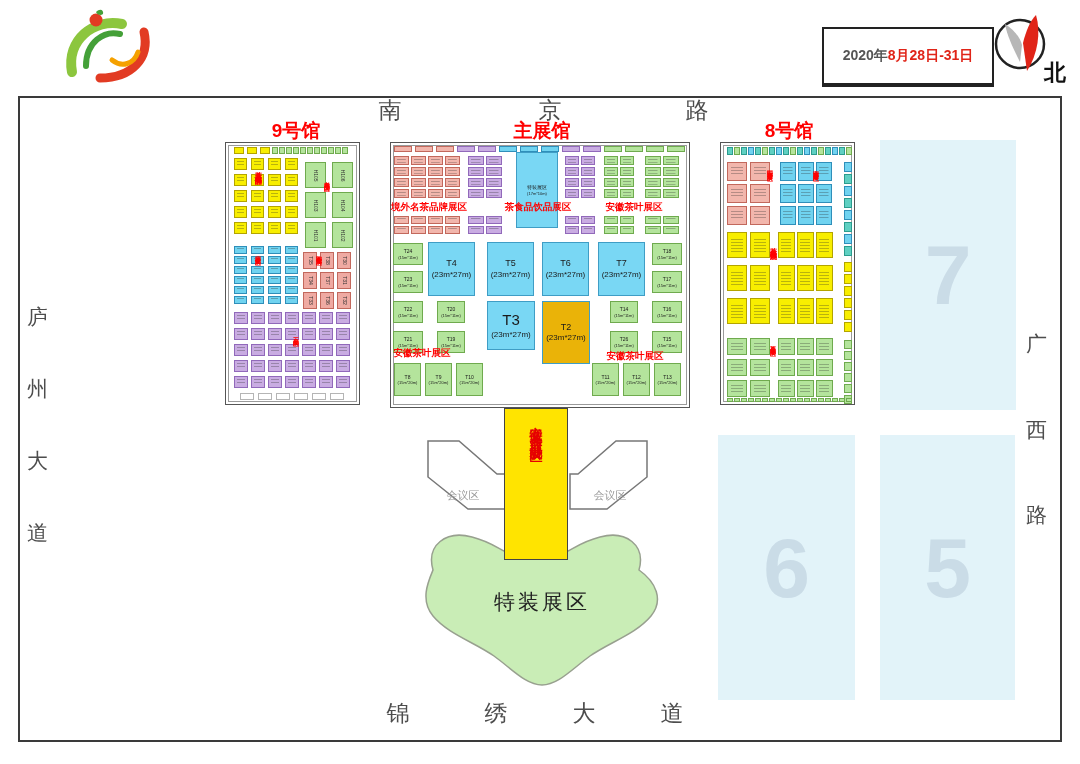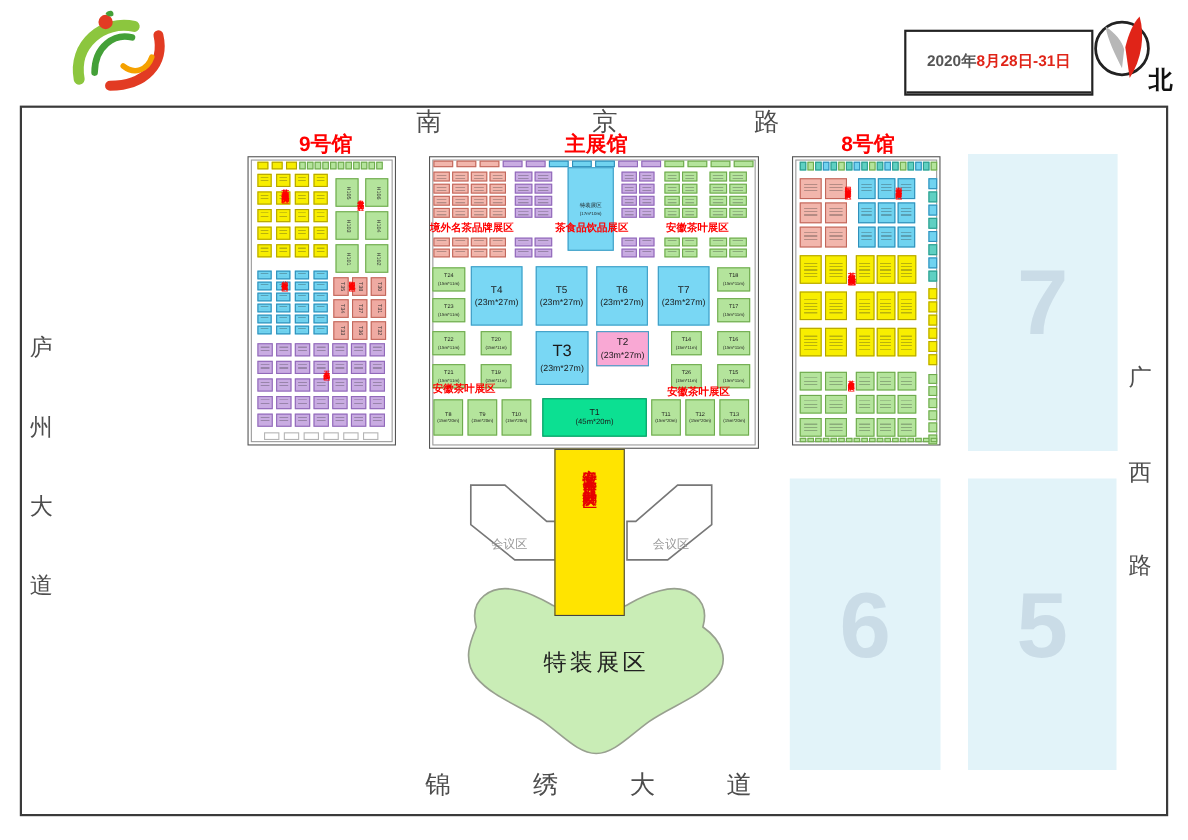--- a/index.html
+++ b/index.html
@@ -479,27 +479,23 @@
       <div style="font-size: 8px;">(23m*27m)</div>
     </div>
     <div class="boothb" style="left: 598px; top: 242px; width: 47px; height: 54px; background-color: rgb(121, 215, 244); border: 1px solid rgb(63, 157, 197);">
       <div style="font-size: 9px;">T7</div>
       <div style="font-size: 8px;">(23m*27m)</div>
     </div>
     <div class="boothb" style="left: 487px; top: 301px; width: 48px; height: 49px; background-color: rgb(121, 215, 244); border: 1px solid rgb(63, 157, 197);">
       <div style="font-size: 15px;">T3</div>
       <div style="font-size: 8px;">(23m*27m)</div>
     </div>
-    <div class="boothb" style="left: 542px; top: 301px; width: 48px; height: 32px; background-color: #f9a8d4; border: 1px solid rgb(63, 157, 197);">
+    <div class="boothb" style="left: 542px; top: 301px; width: 48px; height: 63px; background-color: #eab308; border: 1px solid rgb(63, 157, 197);">
       <div style="font-size: 9px;">T2</div>
       <div style="font-size: 8px;">(23m*27m)</div>
-    </div>
-    <div class="boothb" style="left: 493px; top: 362px; width: 95px; height: 35px; background-color: rgb(12, 224, 146); border: 1px solid rgb(8, 154, 99);">
-      <div style="font-size: 8px;">T1</div>
-      <div style="font-size: 7px;">(45m*20m)</div>
     </div>
     <div class="boothb" style="left: 393px; top: 243px; width: 30px; height: 22px; background-color: rgb(180, 228, 156); border: 1px solid rgb(111, 170, 78);">
       <div style="font-size: 5px;">T24</div>
       <div style="font-size: 4px;">(15m*11m)</div>
     </div>
     <div class="boothb" style="left: 393px; top: 271px; width: 30px; height: 22px; background-color: rgb(180, 228, 156); border: 1px solid rgb(111, 170, 78);">
       <div style="font-size: 5px;">T23</div>
       <div style="font-size: 4px;">(15m*11m)</div>
     </div>
     <div class="boothb" style="left: 393px; top: 301px; width: 30px; height: 22px; background-color: rgb(180, 228, 156); border: 1px solid rgb(111, 170, 78);">

